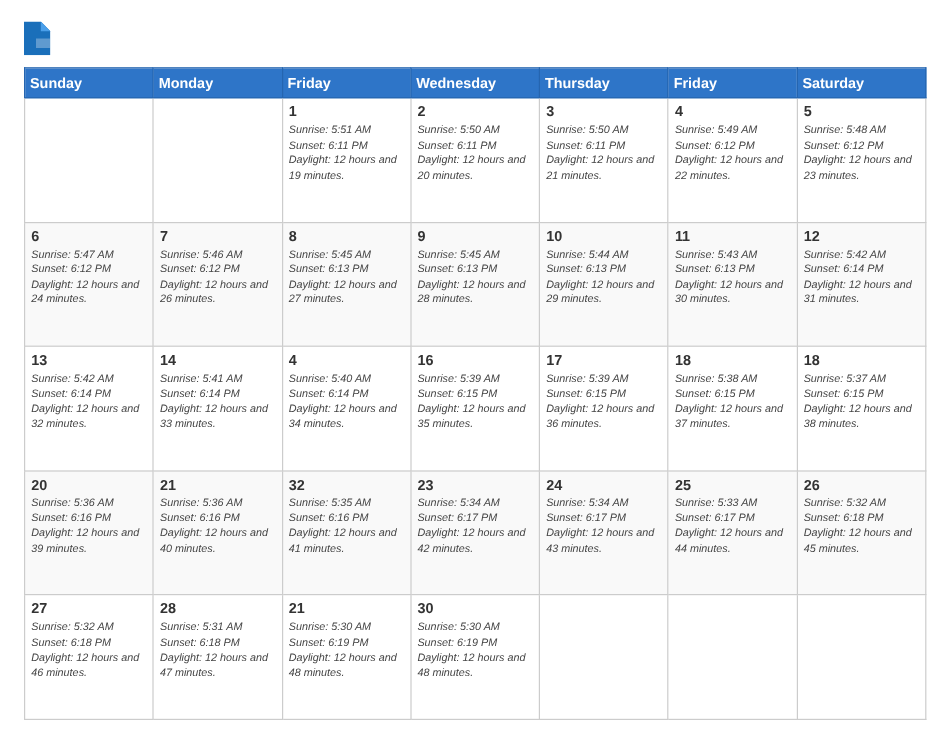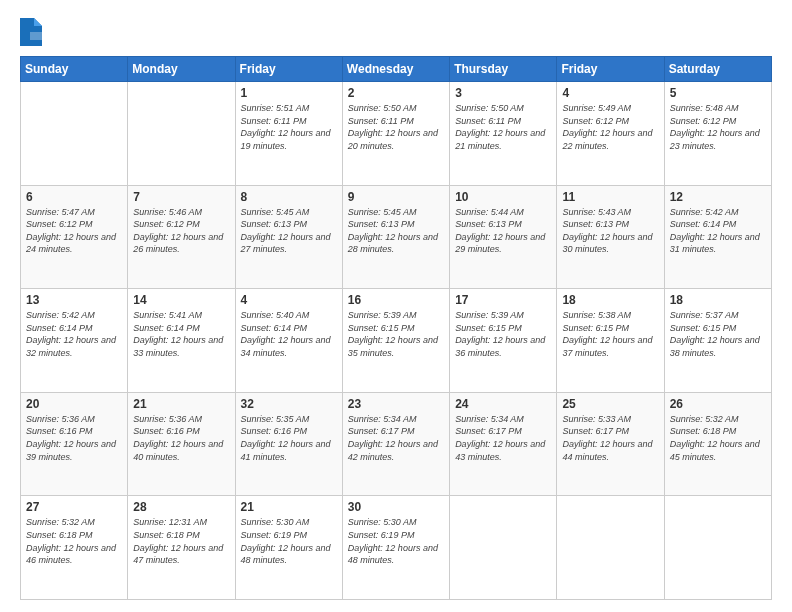--- a/index.html
+++ b/index.html
@@ -313,21 +313,21 @@
         </tr>
         <tr>
           <td>
             <span class="day-num">27</span>
             <div class="day-info">Sunrise: 5:32 AM
 Sunset: 6:18 PM
 Daylight: 12 hours and 46 minutes.</div>
           </td>
           <td>
             <span class="day-num">28</span>
-            <div class="day-info">Sunrise: 12:31 AM
+            <div class="day-info">Sunrise: 5:31 AM
 Sunset: 6:18 PM
 Daylight: 12 hours and 47 minutes.</div>
           </td>
           <td>
             <span class="day-num">21</span>
             <div class="day-info">Sunrise: 5:30 AM
 Sunset: 6:19 PM
 Daylight: 12 hours and 48 minutes.</div>
           </td>
           <td>

